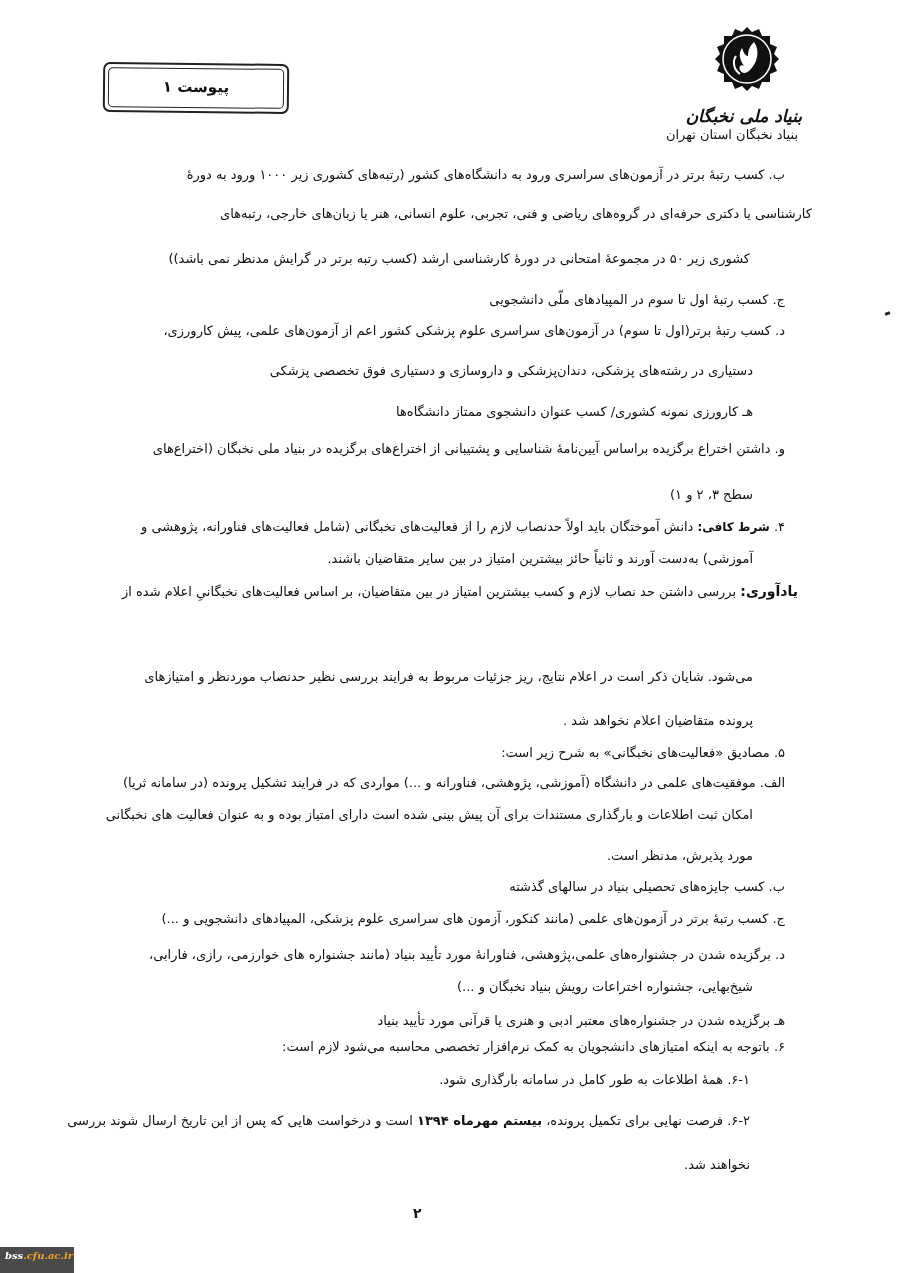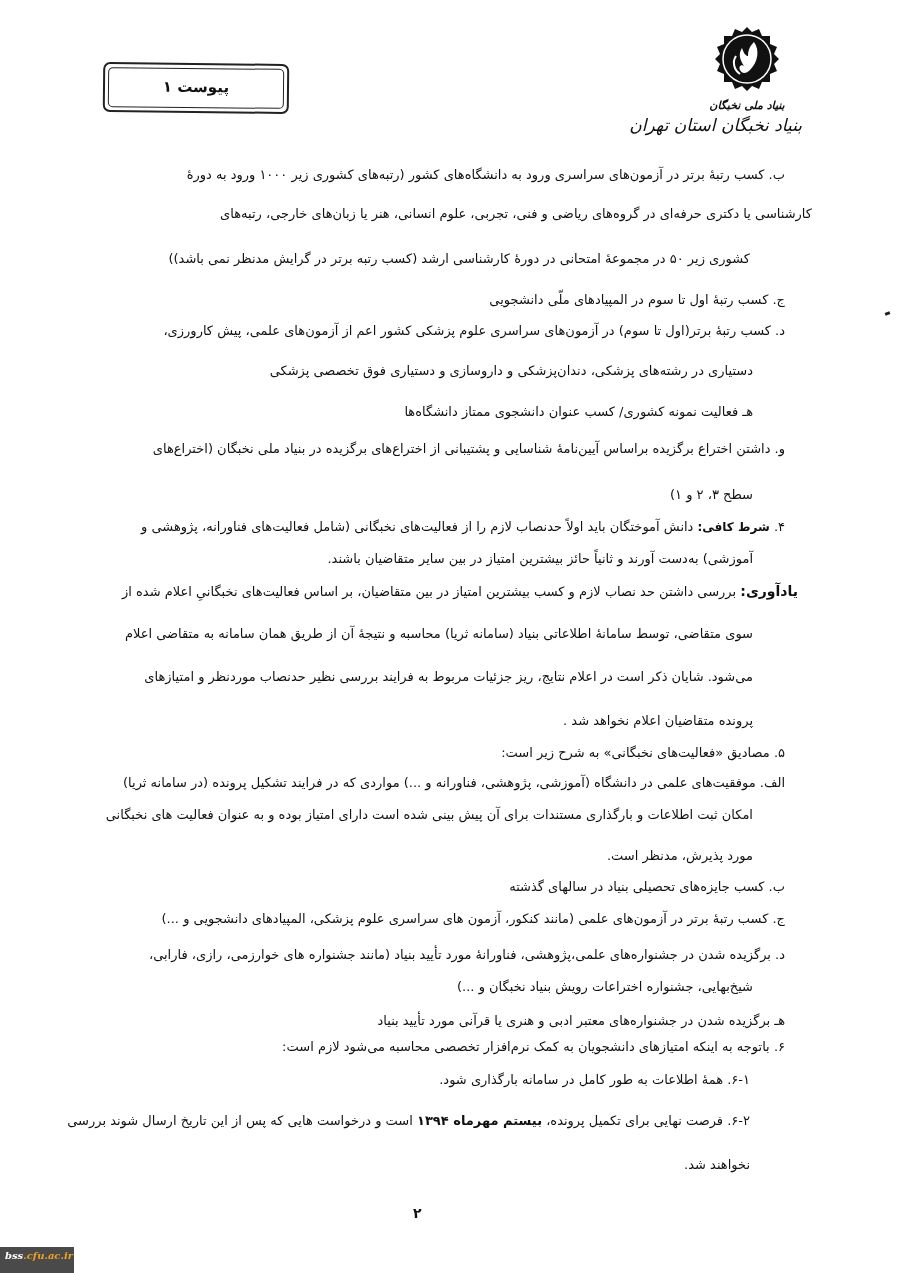--- a/index.html
+++ b/index.html
@@ -6,23 +6,23 @@
     body {
       width: 900px; height: 1273px; background: #ffffff; position: relative; overflow: hidden;
       font-family: "DejaVu Sans", sans-serif; color: #111111;
     }
     .page { position: absolute; left: 0; top: 0; width: 900px; height: 1273px; }
 
     
     .logo-block { position: absolute; right: 98px; top: 26px; width: 110px; text-align: center; }
     .emblem { width: 66px; height: 66px; margin: 0 auto; }
     .org-name { direction: rtl; font-family: "DejaVu Serif", serif; font-style: italic; font-weight: bold;
-      font-size: 11px; line-height: 20px; white-space: nowrap; }
-    .org-sub { direction: rtl; font-family: "DejaVu Serif", serif; font-style: italic;
-      font-size: 17px; line-height: 18px; white-space: nowrap; margin-left: -30px; }
+      font-size: 17px; line-height: 20px; white-space: nowrap; margin-top: 10px; }
+    .org-sub { direction: rtl; font-family: "DejaVu Serif", serif; 
+      font-size: 13px; line-height: 18px; white-space: nowrap; margin-left: -30px; }
 
     
     .appendix-badge { position: absolute; left: 103px; top: 63px; width: 186px; height: 50px;
       border: 2px solid #222; border-radius: 7px; box-sizing: border-box; transform: rotate(0.6deg); }
     .appendix-badge::before { content: ""; position: absolute; inset: 3px; border: 1px solid #222; border-radius: 5px; }
     .appendix-badge span { position: absolute; left: 0; right: 0; top: 13px; text-align: center;
       direction: rtl; font-weight: bold; font-size: 15px; }
 
     
     .line { position: absolute; direction: rtl; text-align: right; white-space: nowrap; font-size: 13px;
@@ -57,36 +57,35 @@
   <div class="appendix-badge">
     <span>پیوست ۱</span>
   </div>
 
   <div class="line" style="right:115px; top:166px;">ب. کسب رتبهٔ برتر در آزمون‌های سراسری ورود به دانشگاه‌های کشور (رتبه‌های کشوری زیر ۱۰۰۰ ورود به دورهٔ</div>
   <div class="line" style="right:88px; top:205px;">کارشناسی یا دکتری حرفه‌ای در گروه‌های ریاضی و فنی، تجربی، علوم انسانی، هنر یا زبان‌های خارجی، رتبه‌های</div>
   <div class="line" style="right:150px; top:250px;">کشوری زیر ۵۰ در مجموعهٔ امتحانی در دورهٔ کارشناسی ارشد (کسب رتبه برتر در گرایش مدنظر نمی باشد))</div>
   <div class="line" style="right:115px; top:291px;">ج. کسب رتبهٔ اول تا سوم در المپیادهای ملّی دانشجویی</div>
   <div class="line" style="right:115px; top:322px;">د. کسب رتبهٔ برتر(اول تا سوم) در آزمون‌های سراسری علوم پزشکی کشور اعم از آزمون‌های علمی، پیش کارورزی،</div>
   <div class="line" style="right:147px; top:362px;">دستیاری در رشته‌های پزشکی، دندان‌پزشکی و داروسازی و دستیاری فوق تخصصی پزشکی</div>
-  <div class="line" style="right:147px; top:403px;">هـ فعالیت نمونه کشوری/ کسب عنوان دانشجوی ممتاز دانشگاه‌ها</div>
+  <div class="line" style="right:147px; top:403px;">هـ کارورزی نمونه کشوری/ کسب عنوان دانشجوی ممتاز دانشگاه‌ها</div>
   <div class="line" style="right:115px; top:440px;">و. داشتن اختراع برگزیده براساس آیین‌نامهٔ شناسایی و پشتیبانی از اختراع‌های برگزیده در بنیاد ملی نخبگان (اختراع‌های</div>
   <div class="line" style="right:147px; top:486px;">سطح ۳، ۲ و ۱)</div>
 
   <div class="line" style="right:115px; top:518px;">
     <span>۴.</span>
     <span class="bold" style="font-size:12px;">شرط کافی:</span>
     <span>دانش آموختگان باید اولاً حدنصاب لازم را از فعالیت‌های نخبگانی (شامل فعالیت‌های فناورانه، پژوهشی و</span>
   </div>
   <div class="line" style="right:147px; top:550px;">آموزشی) به‌دست آورند و ثانیاً حائز بیشترین امتیاز در بین سایر متقاضیان باشند.</div>
 
   <div class="line" style="right:102px; top:582px;">
     <span class="bold" style="font-size:14px;">یادآوری:</span>
     <span>بررسی داشتن حد نصاب لازم و کسب بیشترین امتیاز در بین متقاضیان، بر اساس فعالیت‌های نخبگانیِ اعلام شده از</span>
   </div>
-  <div class="line" style="right:147px; top:625px;">سوی متقاضی، توسط سامانهٔ اطلاعاتی بنیاد (سامانه ثریا) محاسبه و نتیجهٔ آن از طریق همان سامانه به متقاضی اعلام</div>
   <div class="line" style="right:147px; top:668px;">می‌شود. شایان ذکر است در اعلام نتایج، ریز جزئیات مربوط به فرایند بررسی نظیر حدنصاب موردنظر و امتیازهای</div>
   <div class="line" style="right:147px; top:712px;">پرونده متقاضیان اعلام نخواهد شد .</div>
 
   <div class="line" style="right:115px; top:744px;">
     <span>۵.</span>
     <span>مصادیق «فعالیت‌های نخبگانی» به شرح زیر است:</span>
   </div>
   <div class="line" style="right:115px; top:774px;">الف. موفقیت‌های علمی در دانشگاه (آموزشی، پژوهشی، فناورانه و ...) مواردی که در فرایند تشکیل پرونده (در سامانه ثریا)</div>
   <div class="line" style="right:147px; top:806px;">امکان ثبت اطلاعات و بارگذاری مستندات برای آن پیش بینی شده است دارای امتیاز بوده و به عنوان فعالیت های نخبگانی</div>
   <div class="line" style="right:147px; top:847px;">مورد پذیرش، مدنظر است.</div>

